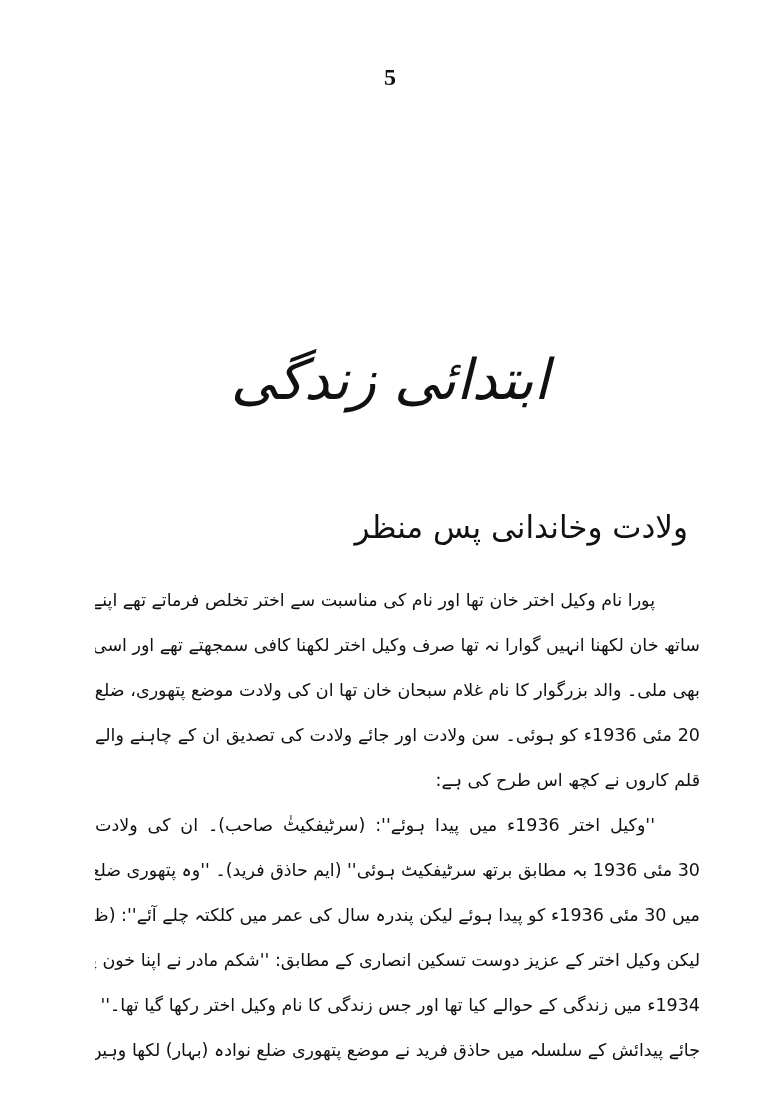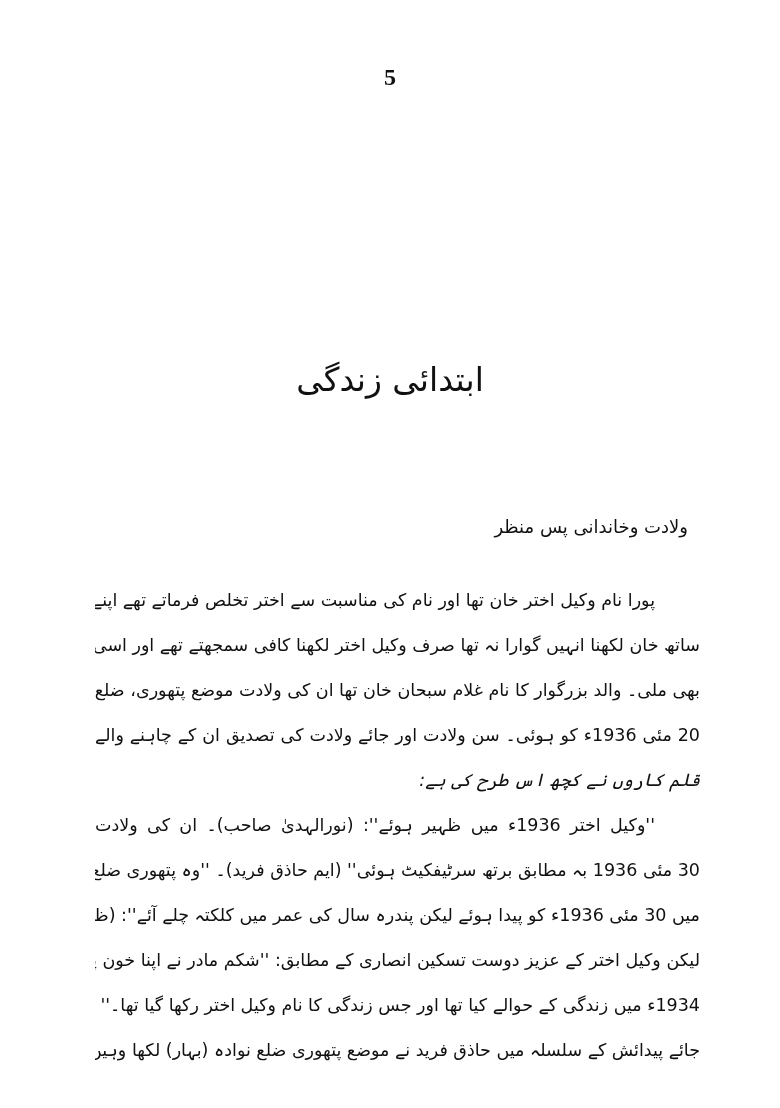--- a/index.html
+++ b/index.html
@@ -26,31 +26,32 @@
       font-size: 24px;
     }
     .chapter-title {
       position: absolute;
       top: 340px;
       left: 0;
       width: 780px;
       text-align: center;
       direction: rtl;
       font-family: "DejaVu Sans", sans-serif;
-      font-size: 33px;
+      font-size: 56px;
       line-height: 80px;
+      font-style: italic;
     }
     .section-heading {
       position: absolute;
       top: 500px;
       right: 92px;
       direction: rtl;
       text-align: right;
       font-family: "DejaVu Sans", sans-serif;
-      font-size: 18px;
+      font-size: 31px;
       line-height: 54px;
     }
     .body-text {
       position: absolute;
       top: 578px;
       left: 95px;
       width: 605px;
       direction: rtl;
       text-align: justify;
       font-family: "DejaVu Sans", sans-serif;
@@ -62,37 +63,36 @@
       white-space: nowrap;
       overflow: hidden;
       text-align: justify;
       text-align-last: justify;
     }
     .body-line.indent {
       padding-right: 45px;
     }
     .body-line.short {
       text-align-last: right;
-      font-style: italic;
     }
   </style>
 </head>
 <body>
 
 <div class="page-number">5</div>
 
 <div class="chapter-title">ابتدائی زندگی</div>
 
 <div class="section-heading">ولادت وخاندانی پس منظر</div>
 
 <div class="body-text">
   <div class="body-line indent">پورا نام وکیل اختر خان تھا اور نام کی مناسبت سے اختر تخلص فرماتے تھے اپنے نام کے</div>
   <div class="body-line">ساتھ خان لکھنا انہیں گوارا نہ تھا صرف وکیل اختر لکھنا کافی سمجھتے تھے اور اسی نام سے انہیں شہرت</div>
   <div class="body-line">بھی ملی۔ والد بزرگوار کا نام غلام سبحان خان تھا ان کی ولادت موضع پتھوری، ضلع نوادہ، بہار میں</div>
   <div class="body-line">20 مئی 1936ء کو ہوئی۔ سن ولادت اور جائے ولادت کی تصدیق ان کے چاہنے والے</div>
   <div class="body-line short">قلم کاروں نے کچھ اس طرح کی ہے:</div>
-  <div class="body-line indent">''وکیل اختر 1936ء میں ظہیر ہوئے'': (نورالہدیٰ صاحب)۔ ان کی ولادت</div>
+  <div class="body-line indent">''وکیل اختر 1936ء میں پیدا ہوئے'': (سرٹیفکیٹٰ صاحب)۔ ان کی ولادت</div>
   <div class="body-line">30 مئی 1936 بہ مطابق برتھ سرٹیفکیٹ ہوئی'' (ایم حاذق فرید)۔ ''وہ پتھوری ضلع گیا بہار</div>
   <div class="body-line">میں 30 مئی 1936ء کو پیدا ہوئے لیکن پندرہ سال کی عمر میں کلکتہ چلے آئے'': (ظہیر ناشاد در بھنگوی)</div>
   <div class="body-line">لیکن وکیل اختر کے عزیز دوست تسکین انصاری کے مطابق: ''شکم مادر نے اپنا خون پلا کر فروری</div>
   <div class="body-line">1934ء میں زندگی کے حوالے کیا تھا اور جس زندگی کا نام وکیل اختر رکھا گیا تھا۔'' اس طرح جہاں</div>
   <div class="body-line">جائے پیدائش کے سلسلہ میں حاذق فرید نے موضع پتھوری ضلع نوادہ (بہار) لکھا وہیں ظہیر ناشاد نے</div>
 </div>
 
 </body></html>

